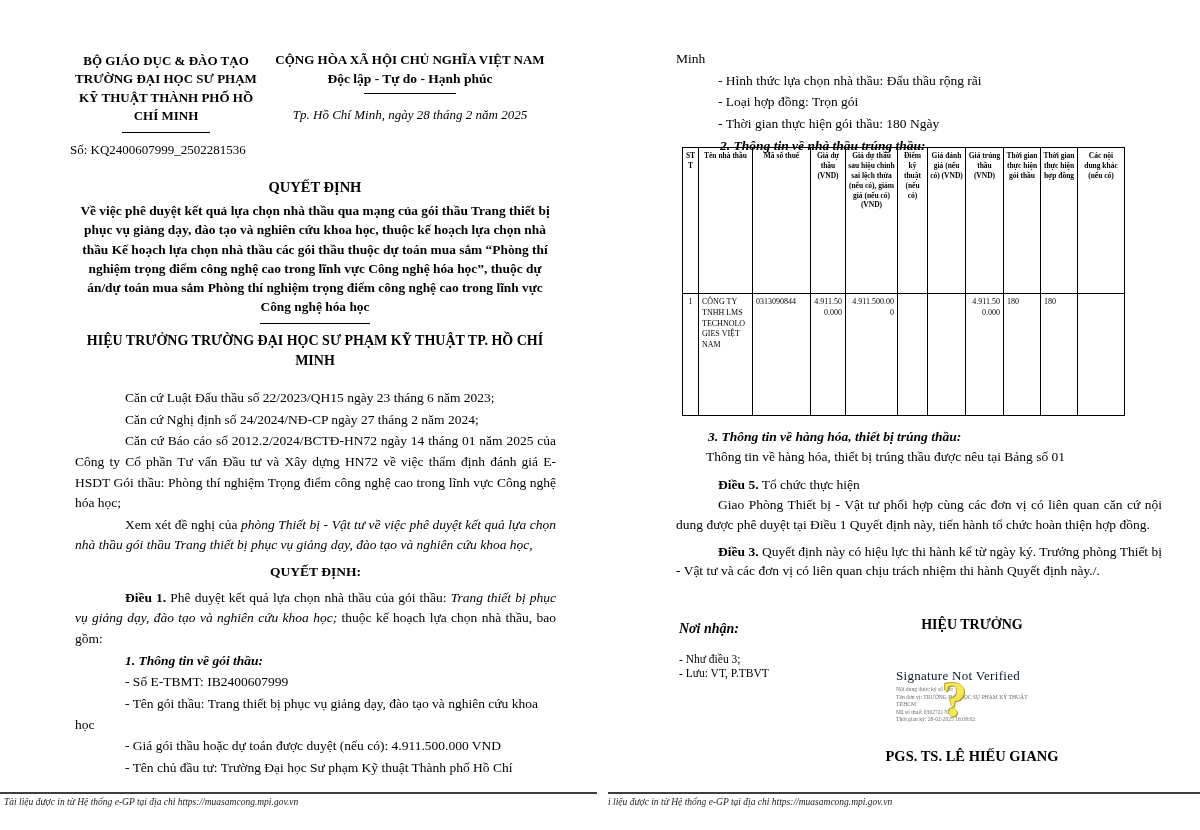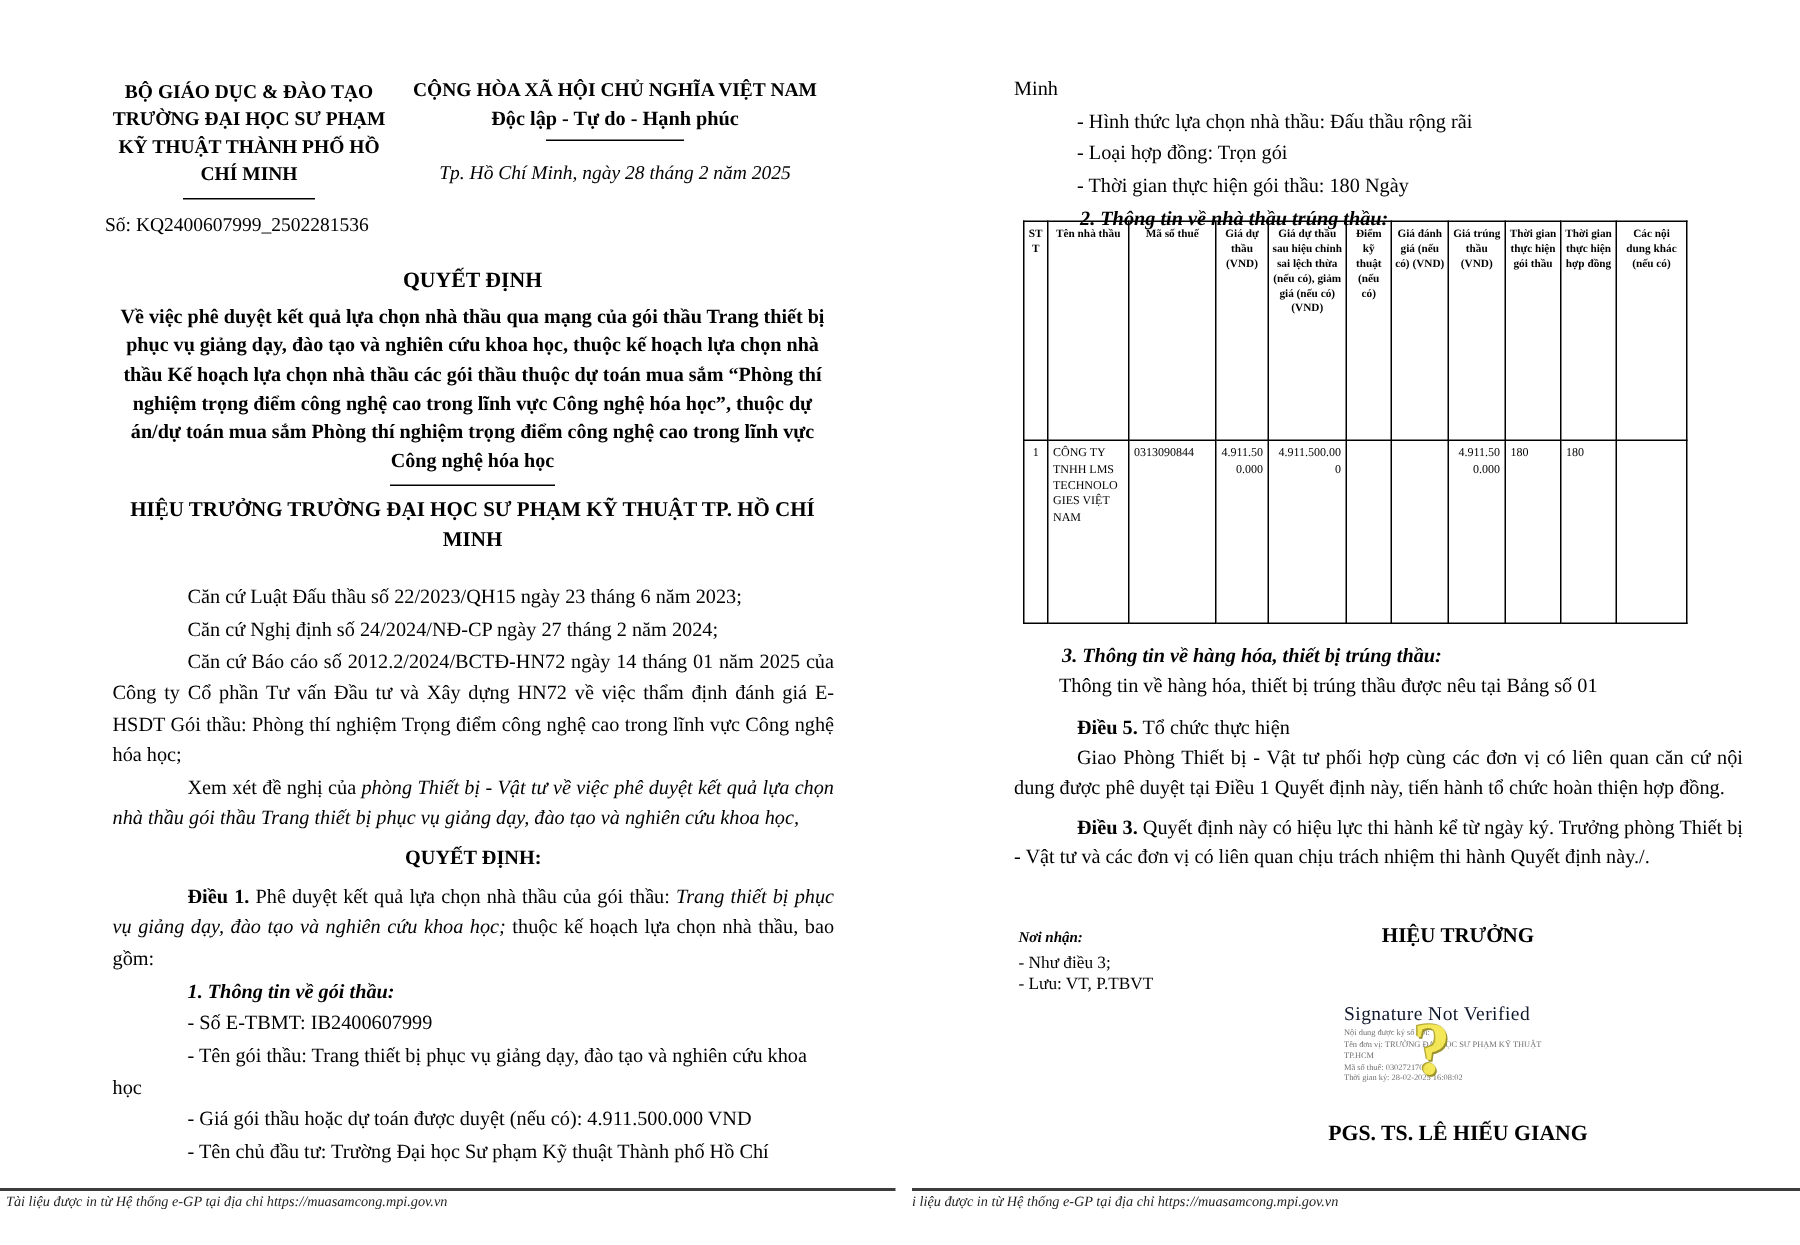--- a/index.html
+++ b/index.html
@@ -41,21 +41,21 @@
   table.bid th { font-weight:bold; font-size:7.5px; line-height:1.32; text-align:center; padding:3px 2px; height:146px; overflow-wrap:anywhere; }
   table.bid td { font-size:8px; line-height:1.35; padding:3px 3px; height:122px; overflow-wrap:anywhere; }
   td.num { text-align:right; } td.ctr { text-align:center; }
 
   .r-mid { left:76px; top:427px; width:486px; font-size:13.5px; line-height:1.46; text-align:justify; }
   .r-mid p { margin:0; }
   .ind32 { text-indent:32px; } .ind42 { text-indent:42px; }
   .mt8 { margin-top:9px !important; } .mt6 { margin-top:7px !important; }
 
   .recipients { left:79px; top:620px; width:220px; font-size:11.5px; line-height:1.25; }
-  .recip-label { font-weight:bold; font-style:italic; font-size:10px; margin-bottom:2px; }
+  .recip-label { font-weight:bold; font-style:italic; font-size:14px; margin-bottom:14px; }
   .signer-title { left:172px; top:617px; width:400px; text-align:center; font-weight:bold; font-size:14px; }
   .signer-name { left:172px; top:748px; width:400px; text-align:center; font-weight:bold; font-size:14.5px; }
 
   .stamp { left:296px; top:668px; width:235px; }
   .stamp-title { font-size:13px; color:#0f172a; letter-spacing:0.3px; }
   .stamp-lines { margin-top:2px; font-size:5.6px; line-height:1.35; color:#6e6e6e; }
   .stamp-q { position:absolute; left:46px; top:2px; font-size:50px; font-weight:bold;
     color:#f4e64a; text-shadow:0 0 1px #948a1e, 1px 1px 0 #948a1e, -1px -1px 0 #b3a62c;
     opacity:0.92; z-index:3; }
 

